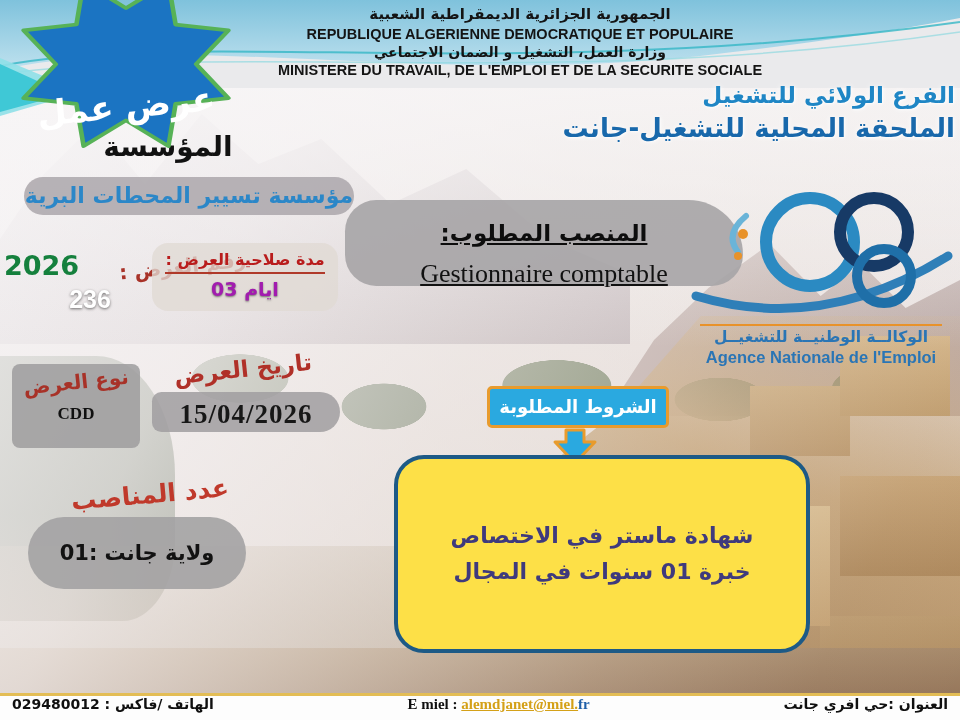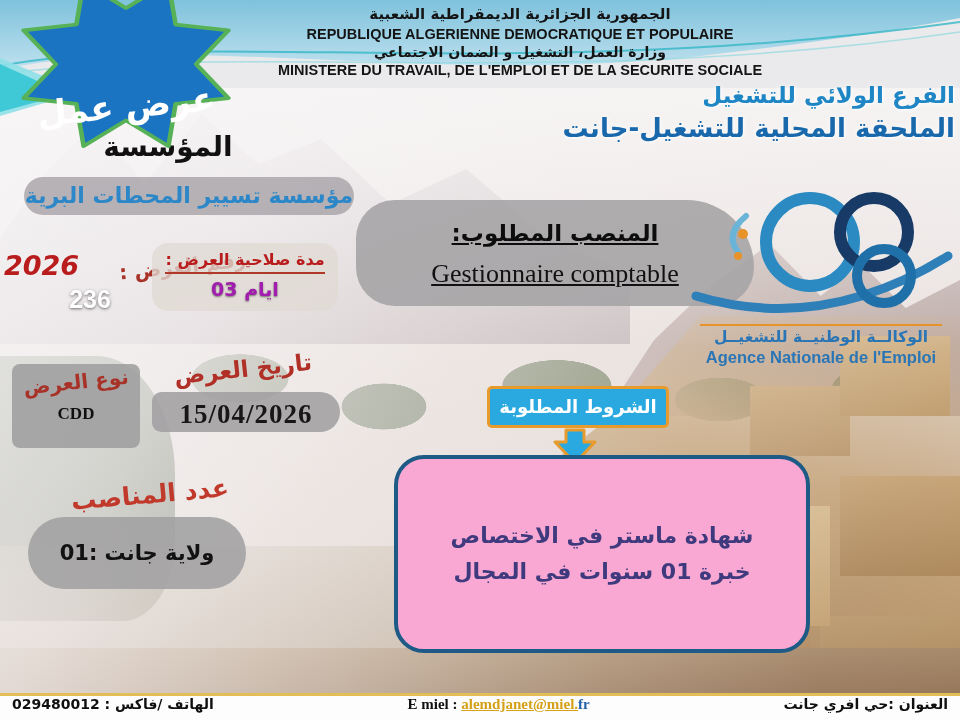--- a/index.html
+++ b/index.html
@@ -66,56 +66,56 @@
   .branch-1{font-size:23px;font-weight:bold;color:#1f86c5;}
   .branch-2{font-size:26px;font-weight:bold;color:#1868ab;margin-top:5px;}
   
   .org-label{position:absolute;left:88px;top:130px;width:160px;z-index:2;font-size:28px;font-weight:bold;color:#111;text-align:center;}
   .org-pill{position:absolute;left:24px;top:177px;width:330px;height:38px;z-index:2;background:rgba(168,164,168,.82);
     border-radius:19px;text-align:center;line-height:38px;font-size:22px;font-weight:bold;color:#2b87c8;}
   
   .offer-number{position:absolute;left:2px;top:250px;width:242px;z-index:2;display:flex;flex-direction:row-reverse;
     justify-content:space-between;align-items:center;padding:0 2px;}
   .offer-number-label{color:#a83228;font-size:20px;font-weight:bold;transform:rotate(-6deg);}
-  .offer-number-year{color:#b91c1c;font-size:27px;font-weight:bold;font-style:italic;}
+  .offer-number-year{color:#15803d;font-size:27px;font-weight:bold;}
   .offer-number-value{position:absolute;left:30px;top:285px;width:120px;z-index:2;text-align:center;color:#fff;
     font-size:25px;font-weight:bold;font-family:"Liberation Sans",sans-serif;text-shadow:0 1px 3px rgba(0,0,0,.55);}
   
   .validity-pill{position:absolute;left:152px;top:243px;width:186px;height:68px;z-index:2;
     background:rgba(224,218,212,.78);border-radius:16px;text-align:center;padding-top:7px;box-sizing:border-box;}
   .validity-label{display:inline-block;color:#b91c1c;font-size:16px;font-weight:bold;
     border-bottom:2px solid #b03a2a;padding-bottom:3px;}
   .validity-value{margin-top:4px;color:#a21caf;font-size:19px;font-weight:bold;text-shadow:0 1px 2px rgba(0,0,0,.5);}
   
   .type-box{position:absolute;left:12px;top:364px;width:128px;height:84px;z-index:2;background:rgba(158,156,158,.85);
     border-radius:8px;text-align:center;padding-top:6px;box-sizing:border-box;}
   .type-label{color:#a83228;font-size:20px;font-weight:bold;transform:rotate(-6deg);}
   .type-value{margin-top:10px;color:#101010;font-size:17px;font-weight:bold;font-family:"Liberation Serif","DejaVu Serif",serif;}
   
   .date-label{position:absolute;left:168px;top:356px;width:150px;z-index:2;text-align:center;color:#b03028;
     font-size:23px;font-weight:bold;transform:rotate(-6deg);}
   .date-box{position:absolute;left:152px;top:392px;width:188px;height:40px;z-index:2;background:rgba(160,158,160,.85);
     border-radius:14px 30px 30px 14px;text-align:center;line-height:44px;color:#171717;font-size:27px;font-weight:bold;
     font-family:"Liberation Serif","DejaVu Serif",serif;letter-spacing:1px;}
   
-  .position-box{position:absolute;left:356px;top:200px;width:398px;height:106px;z-index:2;background:rgba(166,164,166,.9);
+  .position-box{position:absolute;left:345px;top:200px;width:398px;height:86px;z-index:2;background:rgba(166,164,166,.9);
     border-radius:40px 70px 40px 40px;text-align:center;padding-top:20px;box-sizing:border-box;}
   .position-label{color:#0d0d0d;font-size:23px;font-weight:bold;text-decoration:underline;}
   .position-value{margin-top:13px;color:#111;font-size:26px;text-decoration:underline;
     font-family:"Liberation Serif","DejaVu Serif",serif;}
   
   .anem{position:absolute;left:688px;top:184px;width:266px;z-index:2;text-align:center;}
   .anem-line{height:2px;width:242px;margin:4px auto 2px auto;background:#e8922a;}
   .anem-ar{color:#2a75b5;font-size:15.5px;font-weight:bold;}
   .anem-fr{color:#2a75b5;font-size:16.5px;font-weight:bold;margin-top:2px;font-family:"Liberation Sans",sans-serif;}
   
   .cond-badge{position:absolute;left:487px;top:386px;width:176px;height:36px;z-index:2;background:#2aa9e0;
     border:3px solid #e89b2d;border-radius:5px;text-align:center;line-height:35px;color:#fff;font-size:18px;font-weight:bold;}
   .cond-arrow{position:absolute;left:552px;top:428px;z-index:2;}
-  .green-box{position:absolute;left:394px;top:455px;width:416px;height:198px;z-index:2;background:#f9a8d4;
+  .green-box{position:absolute;left:394px;top:455px;width:416px;height:198px;z-index:2;background:#fde047;
     border:4px solid #1d5a86;border-radius:30px;box-sizing:border-box;display:flex;flex-direction:column;
     justify-content:center;align-items:center;text-align:center;color:#3f3a7d;font-size:22px;font-weight:bold;line-height:1.65;}
   
   .posts-label{position:absolute;left:55px;top:480px;width:190px;z-index:2;text-align:center;color:#c0392b;
     font-size:25px;font-weight:bold;transform:rotate(-5deg);}
   .posts-pill{position:absolute;left:28px;top:517px;width:218px;height:72px;z-index:2;background:rgba(162,160,162,.88);
     border-radius:36px;text-align:center;line-height:72px;color:#121212;font-size:21px;font-weight:bold;}
   
   .footer{position:absolute;left:0;right:0;bottom:0;height:24px;z-index:3;background:#fdfdfd;
     border-top:3px solid #e3bd55;display:flex;align-items:flex-start;justify-content:space-between;padding:0 12px;

